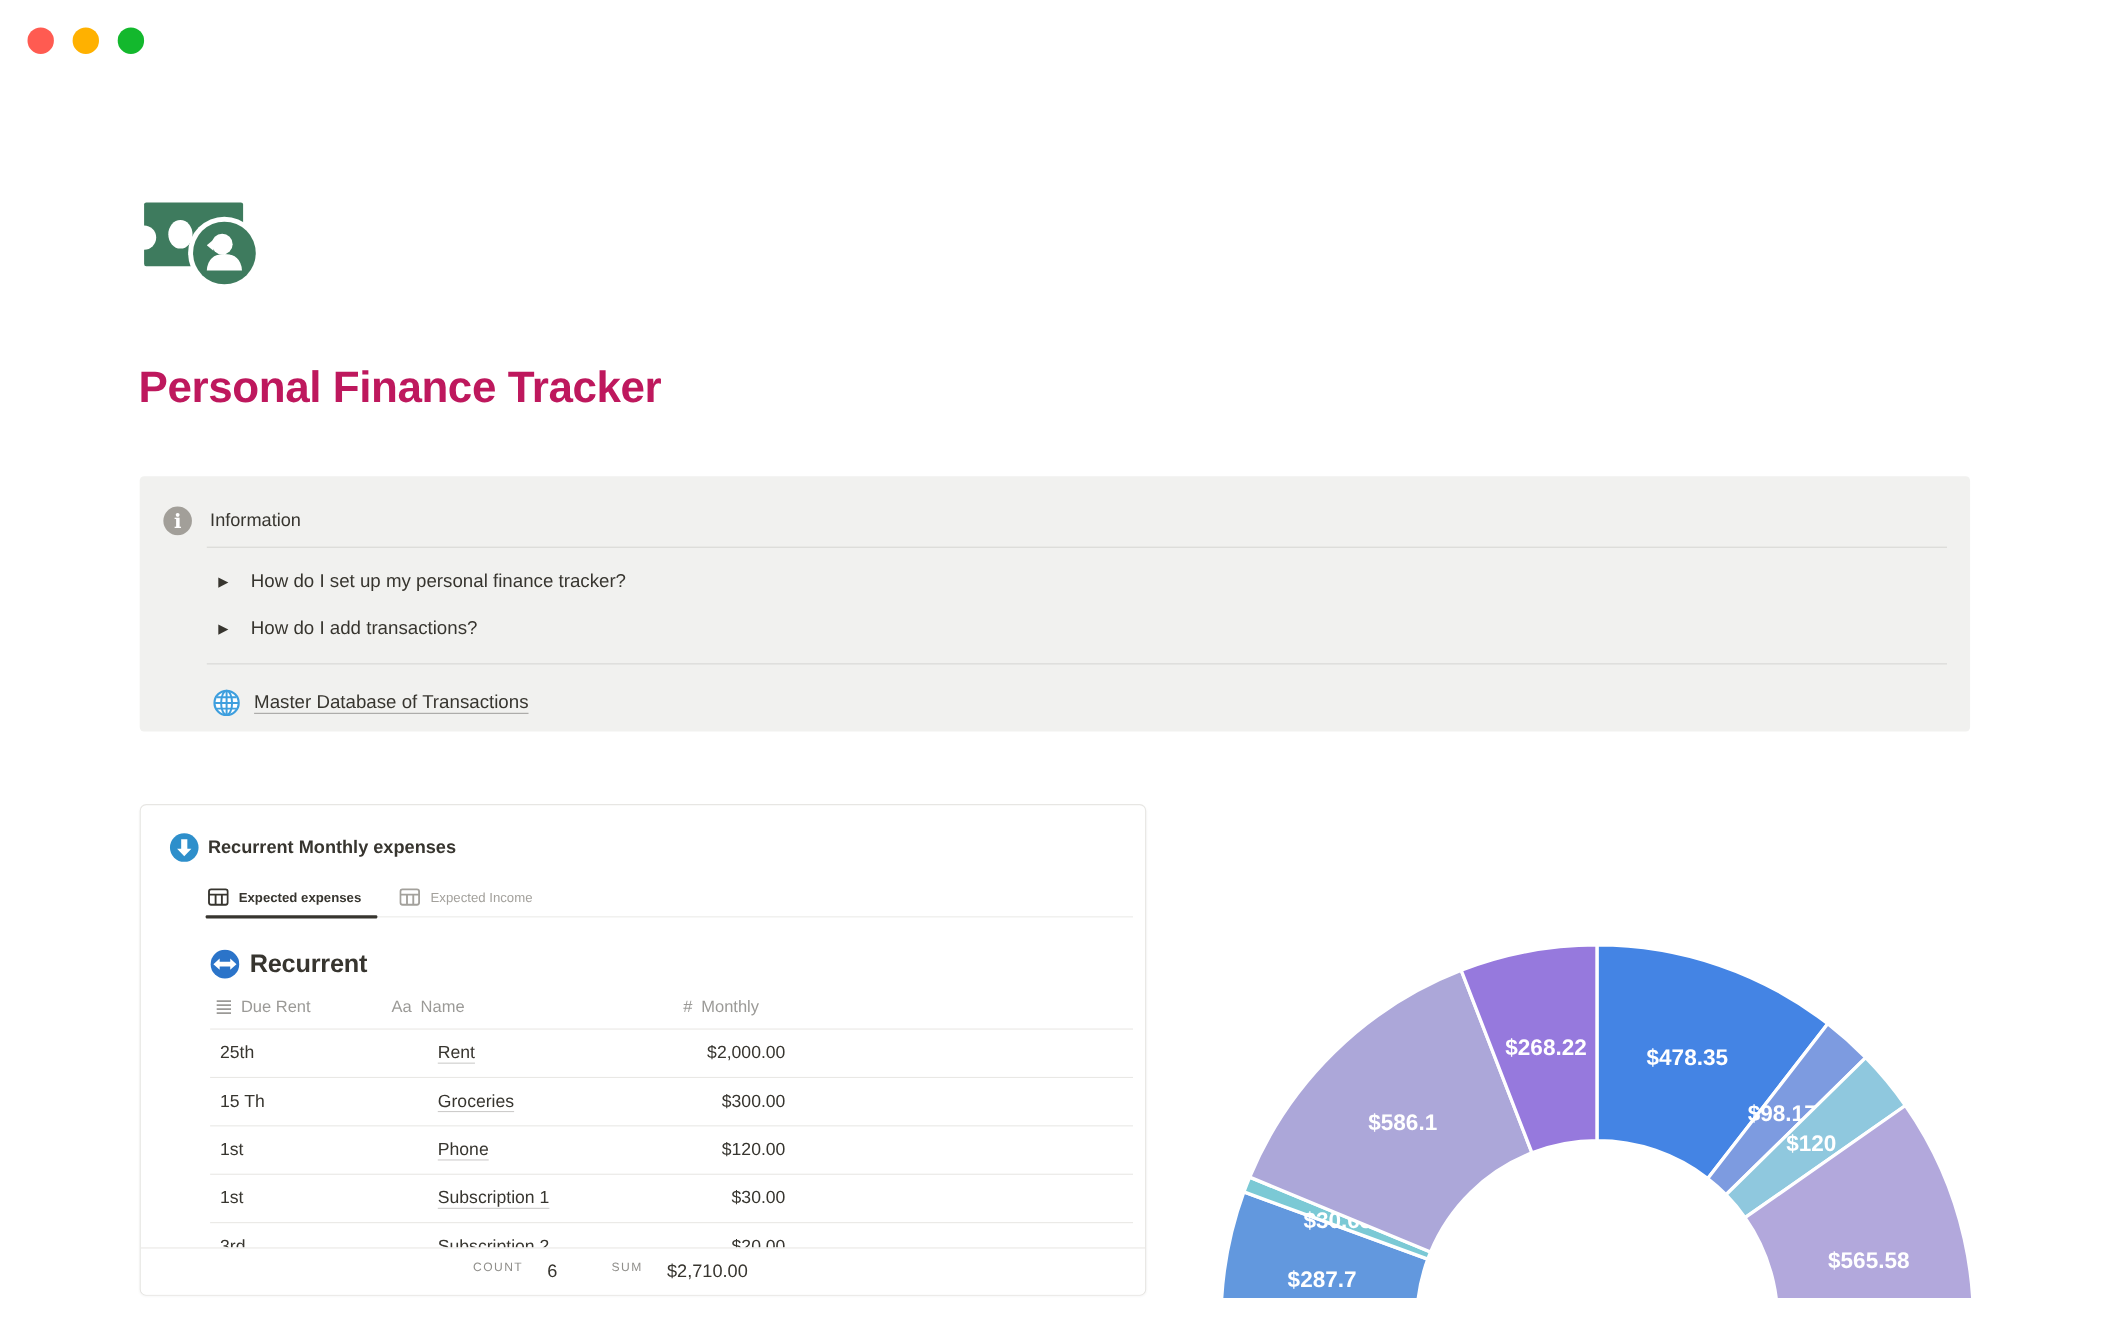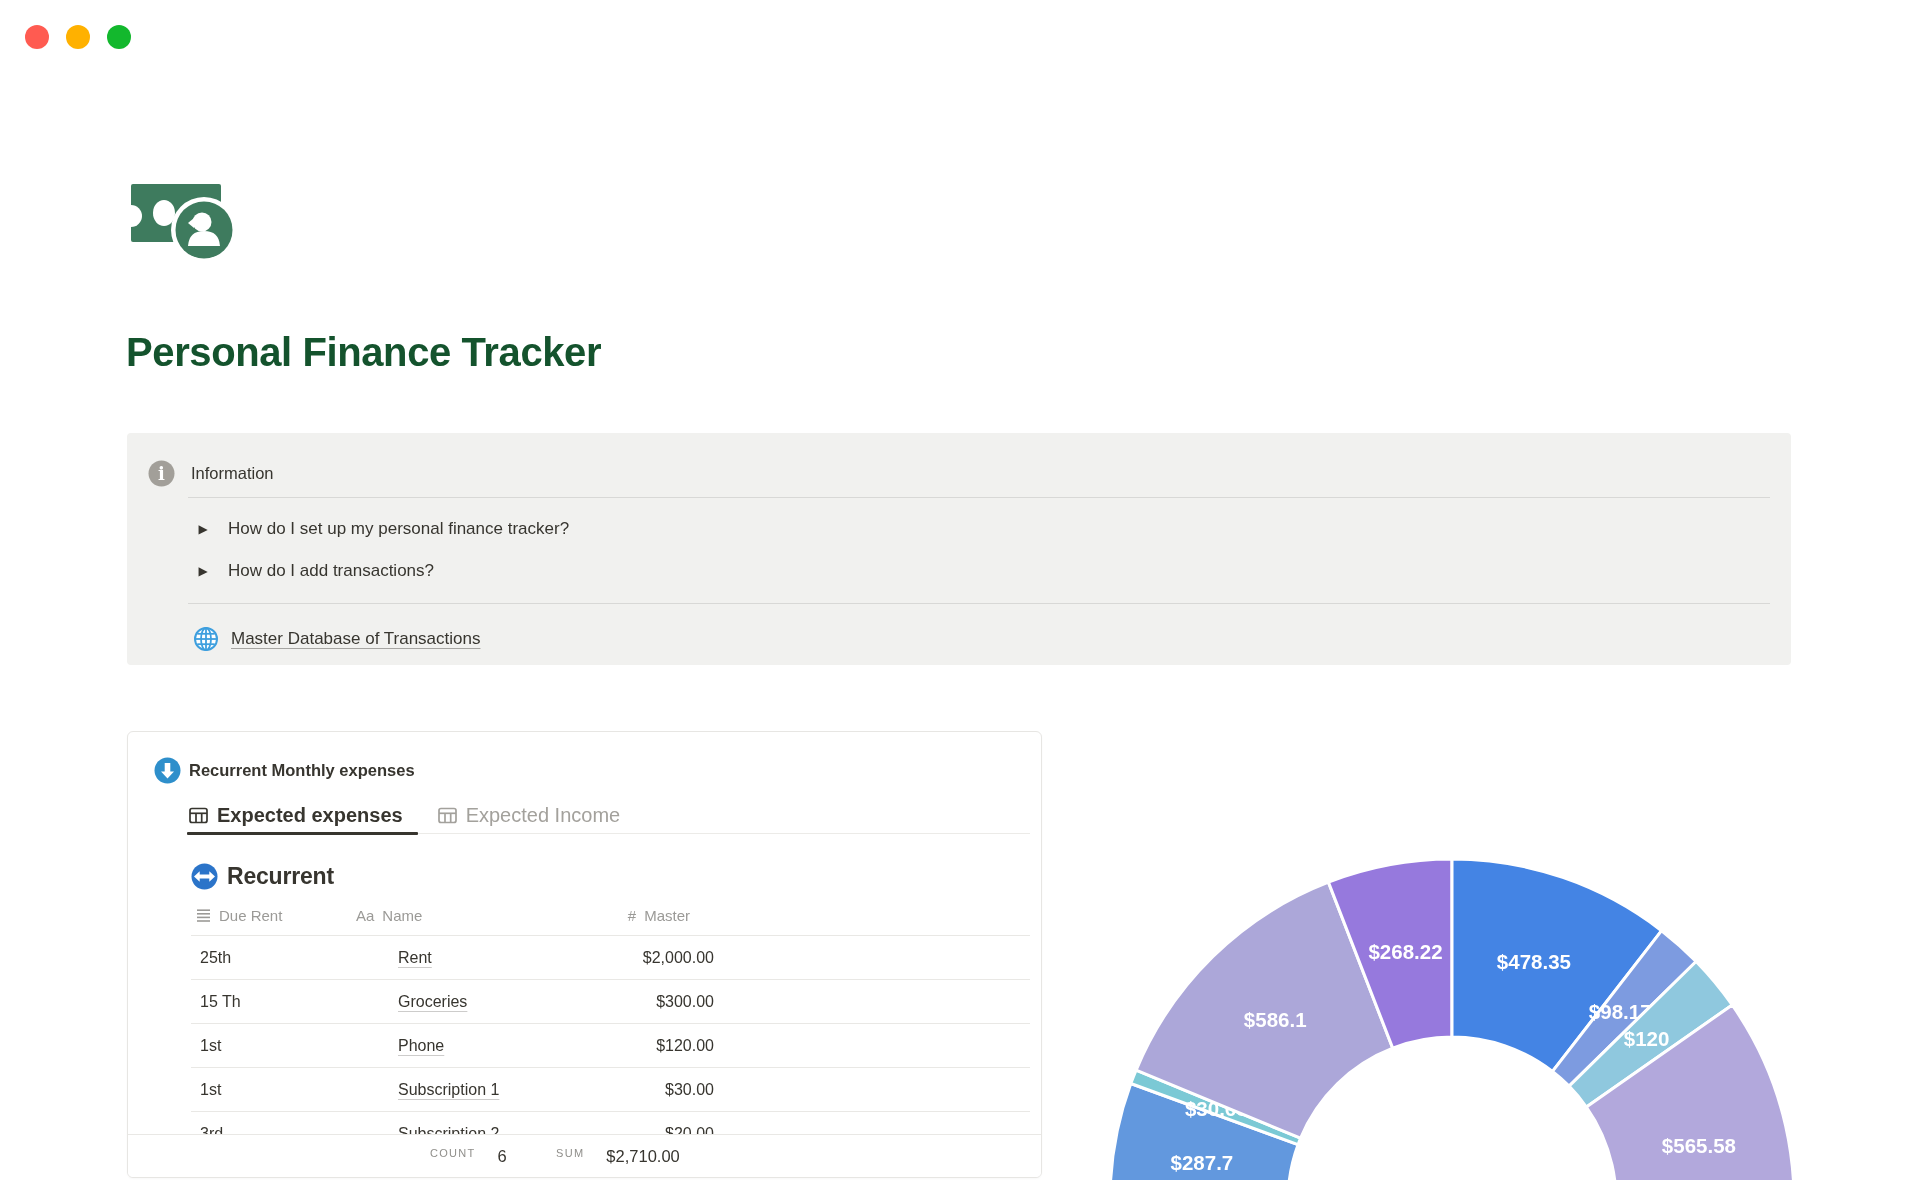--- a/index.html
+++ b/index.html
@@ -12,21 +12,21 @@
   .traffic { position:absolute; left:25px; top:25px; display:flex; gap:17px; }
   .dot { width:24px; height:24px; border-radius:50%; }
   .dot.red    { background:#FF5B51; }
   .dot.yellow { background:#FFB100; }
   .dot.green  { background:#13B82D; }
 
   
   .page-icon { position:absolute; left:128px; top:180px; width:110px; height:90px; }
   .page-title {
     position:absolute; left:126px; top:330px;
-    font-size:40px; font-weight:700; letter-spacing:-0.4px; color:#14532d;
+    font-size:40px; font-weight:700; letter-spacing:-0.4px; color:#be185d;
   }
 
   
   .callout {
     position:absolute; left:127px; top:433px; width:1664px; height:232px;
     background:#F1F1EF; border-radius:4px;
   }
   .callout-header { position:absolute; left:21px; top:27px; display:flex; align-items:center; gap:16px; }
   .info-badge { width:27px; height:27px; display:block; }
   .callout-title { font-size:16.5px; color:#37352F; }
@@ -54,21 +54,21 @@
   .card-title-row { position:absolute; left:26px; top:25px; display:flex; align-items:center; gap:8px; }
   .circle-icon { width:27px; height:27px; display:block; }
   .card-title { font-size:16.5px; font-weight:600; color:#37352F; }
 
   .tabs {
     position:absolute; left:59px; right:11px; top:66px; height:36px;
     display:flex; border-bottom:1px solid #ECEBE8;
   }
   .tab { position:relative; display:flex; align-items:center; gap:9px; padding:0 15px 0 2px; margin-right:18px; cursor:pointer; }
   .tab .tbl-icon { width:19px; height:17px; }
-  .tab-label { font-size:20px; }
+  .tab-label { font-size:12px; }
   .tab.active { color:#37352F; }
   .tab.active .tab-label { font-weight:600; color:#37352F; }
   .tab.active::after { content:""; position:absolute; left:0; right:0; bottom:-2px; height:3px; background:#37352F; border-radius:1px; }
   .tab.inactive { color:#A3A19C; }
   .tab.inactive .tab-label { color:#A3A19C; }
 
   .db-heading { position:absolute; left:63px; top:131px; display:flex; align-items:center; gap:9px; }
   .db-title { font-size:23px; font-weight:700; color:#37352F; letter-spacing:-0.2px; }
 
   .col-headers { position:absolute; left:63px; top:165px; height:36px; display:flex; align-items:center; color:#9B9A97; }
@@ -207,21 +207,21 @@
         </g>
       </svg>
       <span>Due Rent</span>
     </div>
     <div class="col c2">
       <span class="prop-glyph">Aa</span>
       <span>Name</span>
     </div>
     <div class="col c3">
       <span class="prop-glyph">#</span>
-      <span>Master</span>
+      <span>Monthly</span>
     </div>
   </div>
   <div class="hdr-div"></div>
 
   <div class="rows">
     <div class="row">
       <span class="cell c1">25th</span>
       <span class="cell c2"><span class="name-link">Rent</span></span>
       <span class="cell c3">$2,000.00</span>
     </div>

